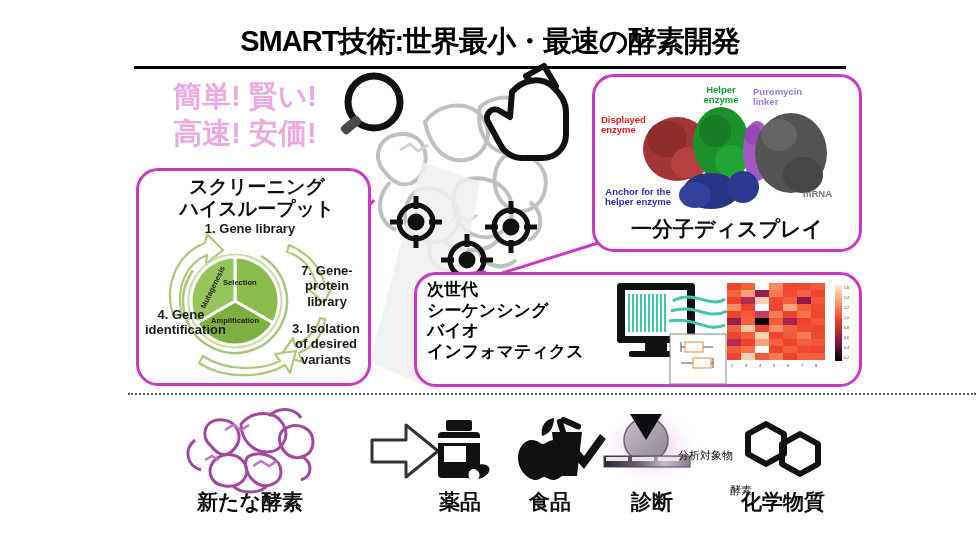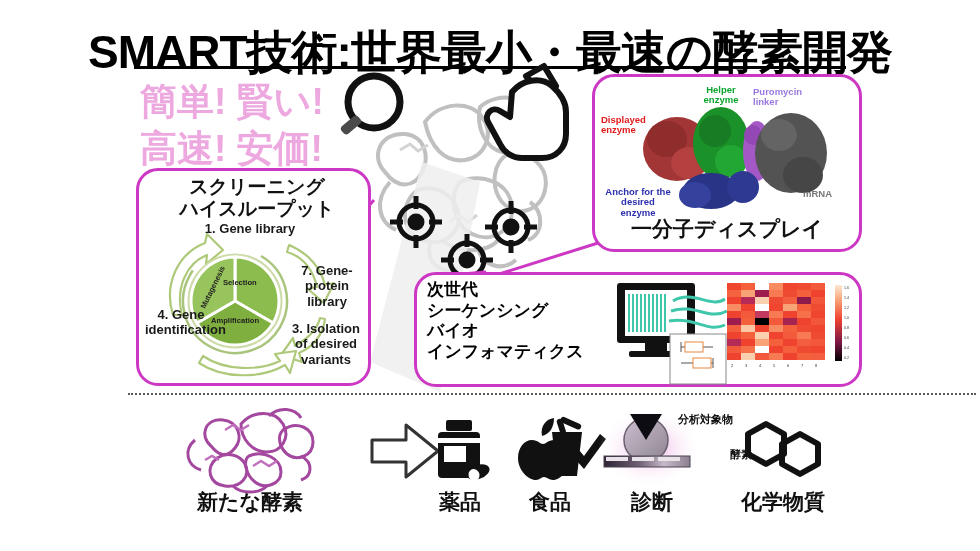--- a/index.html
+++ b/index.html
@@ -3,32 +3,32 @@
 <meta charset="utf-8">
 <style>
   * { margin:0; padding:0; box-sizing:border-box; }
   html,body { width:980px; height:551px; background:#ffffff; overflow:hidden; }
   body { font-family:"Liberation Sans","DejaVu Sans",sans-serif; }
   #slide { position:relative; width:980px; height:551px; background:#fff; }
 
   
   #title {
     position:absolute; top:22px; left:0; width:980px; text-align:center;
-    font-size:46px; font-weight:bold; color:#000; letter-spacing:-1px;
+    font-size:29px; font-weight:bold; color:#000; letter-spacing:-1px;
     white-space:nowrap;
   }
   #title-underline {
     position:absolute; top:66px; left:134px; width:712px; height:3px; background:#000;
   }
 
   
   #slogans {
     position:absolute; top:78px; left:140px; width:210px;
-    color:#eda8e0; font-size:37px; font-weight:bold; line-height:1.28;
-    white-space:nowrap;
+    color:#eda8e0; font-size:29px; font-weight:bold; line-height:1.28;
+    text-align:center; white-space:nowrap;
   }
 
   
   .callout {
     position:absolute; border:3px solid #f97316; border-radius:22px;
     background:#fff;
   }
 
   
   #hts-box { left:136px; top:168px; width:235px; height:218px; }
@@ -83,21 +83,21 @@
     position:absolute; font-size:21px; font-weight:bold; color:#111;
     text-align:center; white-space:nowrap;
   }
   #bl-enzyme   { left:160px; top:488px; width:180px; }
   #bl-pharma   { left:415px; top:488px; width:90px; }
   #bl-food     { left:505px; top:488px; width:90px; }
   #bl-diag     { left:607px; top:488px; width:90px; }
   #bl-chem     { left:723px; top:488px; width:120px; }
 
   .sensor-label {
-    position:absolute; font-size:11px; font-weight:bold; color:#111; white-space:nowrap;
+    position:absolute; font-size:11px; font-weight:normal; color:#111; white-space:nowrap;margin-top:36px;
   }
   #sl-analyte { left:678px; top:412px; }
   #sl-enzyme  { left:702px; top:447px;padding-left:28px; }
 
   svg { display:block; overflow:visible; }
   .nosel { user-select:none; }
 </style>
 </head>
 <body>
 
@@ -232,21 +232,21 @@
         <ellipse cx="164" cy="44" rx="18" ry="16" fill="#5c5c5c"></ellipse>
         <ellipse cx="188" cy="84" rx="20" ry="18" fill="#3d3d3d"></ellipse>
         <ellipse cx="96" cy="100" rx="28" ry="18" fill="#1e2a80"></ellipse>
         <ellipse cx="80" cy="104" rx="16" ry="13" fill="#2a3899"></ellipse>
         <ellipse cx="128" cy="96" rx="16" ry="16" fill="#232f8c"></ellipse>
       </g>
     </svg>
     <div class="mol-label nosel" id="ml-helper" style="color: rgb(10, 165, 46);">Helper enzyme</div>
     <div class="mol-label nosel" id="ml-puro" style="color: rgb(154, 120, 224);">Puromycin linker</div>
     <div class="mol-label nosel" id="ml-disp" style="color: rgb(224, 27, 27);">Displayed enzyme</div>
-    <div class="mol-label nosel" id="ml-anchor" style="color: rgb(44, 47, 174);">Anchor for the desired enzyme</div>
+    <div class="mol-label nosel" id="ml-anchor" style="color: rgb(44, 47, 174);">Anchor for the helper enzyme</div>
     <div class="mol-label nosel" id="ml-mrna" style="color: rgb(119, 119, 119);">mRNA</div>
     <div id="smd-caption" class="nosel">一分子ディスプレイ</div>
   </div>
 
   <div id="ngs-box" class="callout" style="border-color: rgb(204, 56, 196);">
     <div id="ngs-title" class="nosel">
       <div>次世代</div>
       <div>シーケンシング</div>
       <div>バイオ</div>
       <div>インフォマティクス</div>

